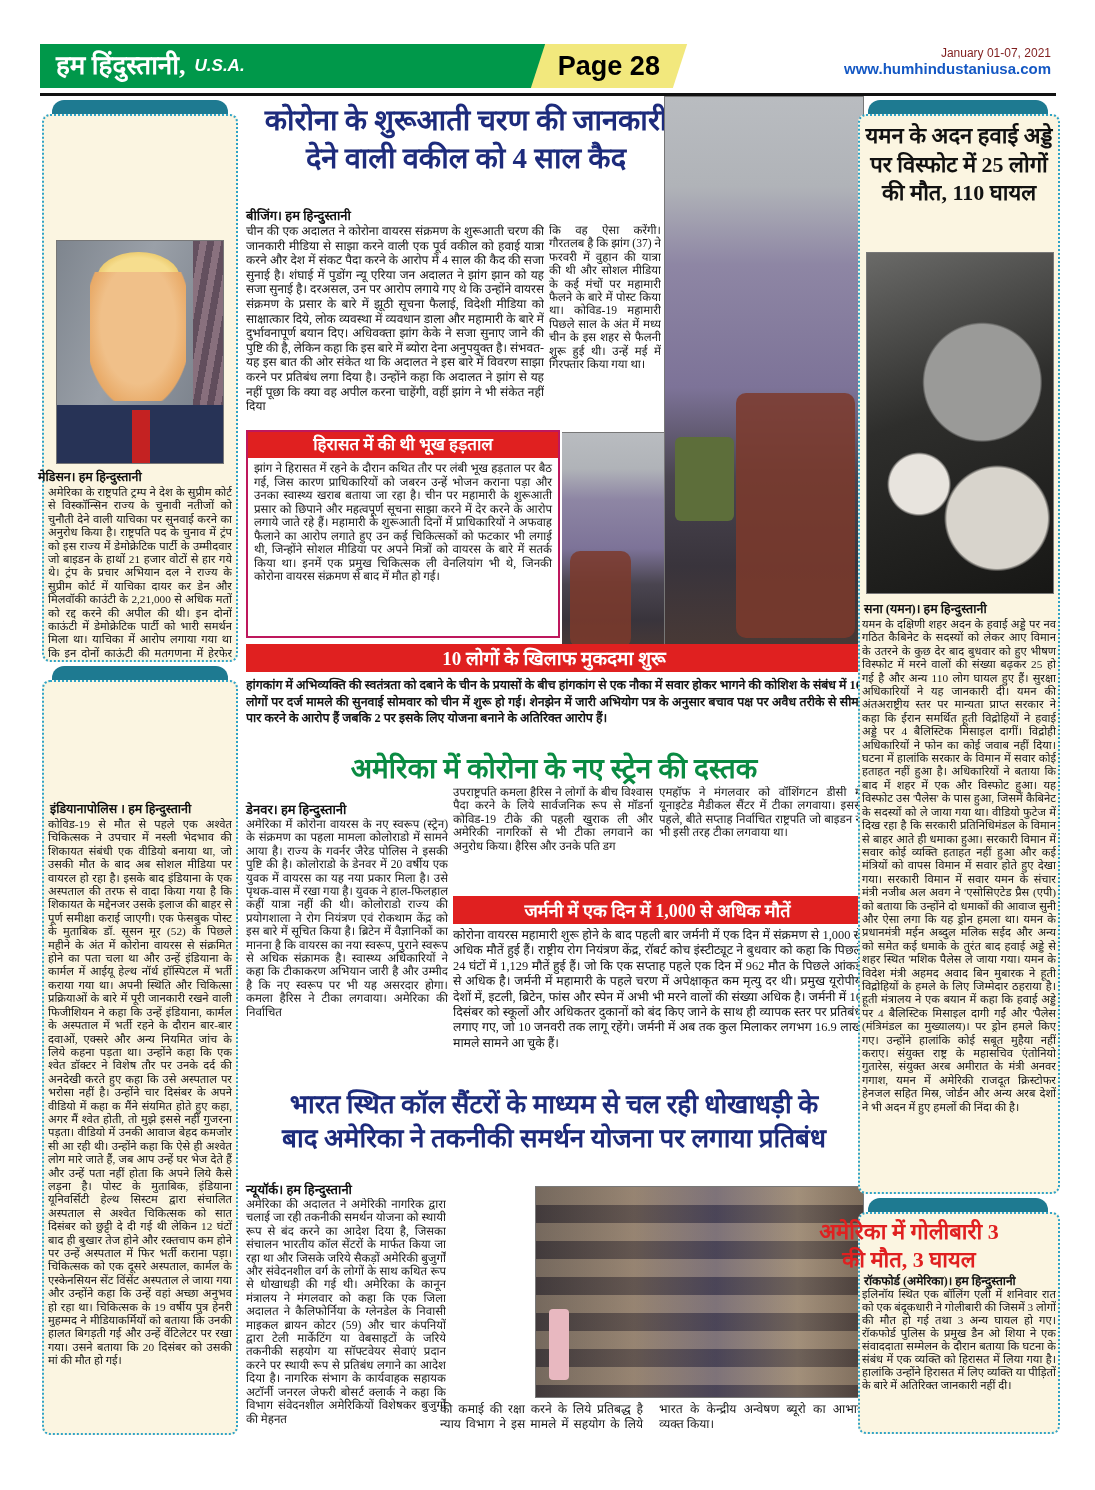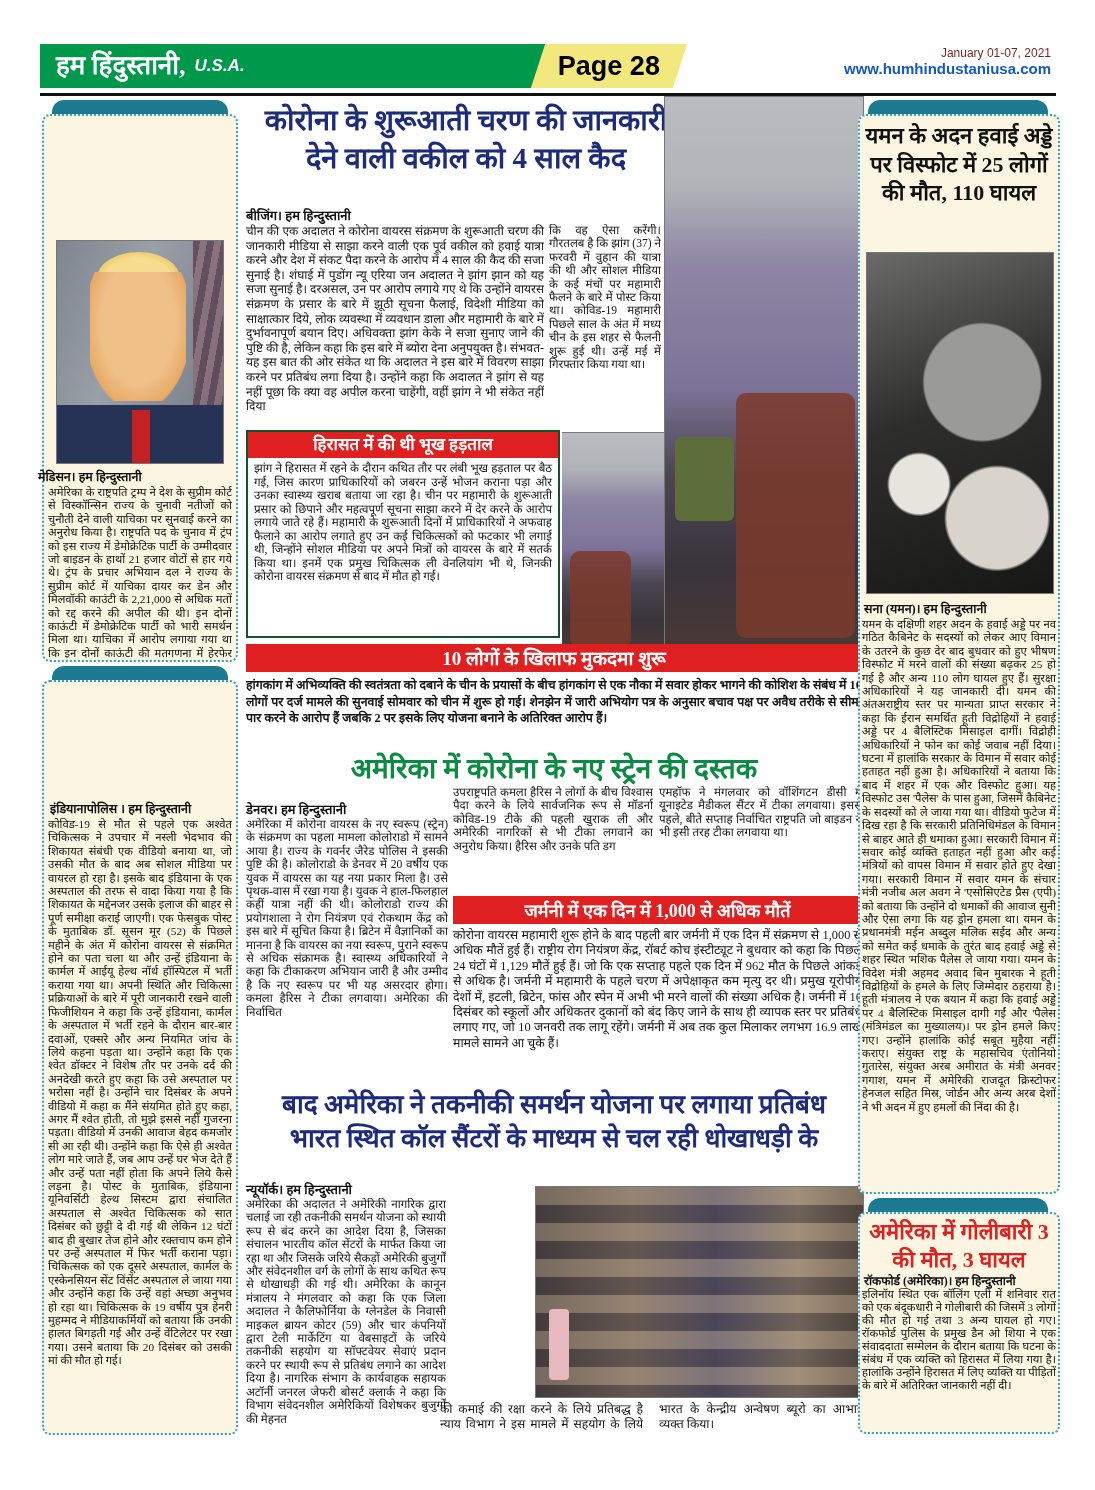--- a/index.html
+++ b/index.html
@@ -53,21 +53,21 @@
   .zhang-bag{position:absolute;left:5%;bottom:24%;width:30%;height:15%;background:#5d6e3a;border-radius:6px;}
   .photo-smoke{background:
         radial-gradient(circle at 28% 68%,#e8e4de 0 11%,transparent 12%),
         radial-gradient(circle at 62% 38%,#9a9a98 0 24%,transparent 25%),
         radial-gradient(circle at 70% 78%,#d8d4cc 0 17%,transparent 18%),
         linear-gradient(160deg,#6a6a68 0%,#2e2e2c 45%,#171715 100%);}
   .photo-office{background:
         repeating-linear-gradient(180deg,rgba(225,205,175,.28) 0 18px,rgba(40,40,55,.28) 18px 36px),
         linear-gradient(90deg,#4c423e 0%,#7a685a 30%,#585064 55%,#8a7866 80%,#5a4a3e 100%);}
   .office-item{position:absolute;left:4%;bottom:8%;width:6%;height:34%;background:#e8b8c0;border-radius:4px;}
-  .hunger-box{position:absolute;border:2px solid #14532d;background:#fff;box-sizing:border-box;overflow:hidden;}
+  .hunger-box{position:absolute;border:2px solid #be185d;background:#fff;box-sizing:border-box;overflow:hidden;}
   .hunger-title{background:#e02020;color:#fff;font-weight:bold;text-align:center;
         font-size:17px;height:26px;line-height:26px;}
   .hunger-body{padding:4px 6px;font-size:11.6px;line-height:13.5px;text-align:justify;color:#161616;}
   .caption-2col{position:absolute;column-count:2;column-gap:16px;font-size:12.2px;line-height:15.4px;
         text-align:justify;color:#161616;overflow:hidden;}
   .bold600{font-weight:600;}
 </style>
 </head>
 <body>
 
@@ -128,36 +128,36 @@
 
   <div class="hl hl-green" style="left:246px;top:748px;width:616px;font-size:28px;">अमेरिका में कोरोना के नए स्ट्रेन की दस्तक</div>
   <div class="byline" style="left:246px;top:800px;font-size:13px;">डेनवर। हम हिन्दुस्तानी</div>
   <div class="body-txt md" style="left:246px;top:818px;width:202px;height:264px;">अमेरिका में कोरोना वायरस के नए स्वरूप (स्ट्रेन) के संक्रमण का पहला मामला कोलोराडो में सामने आया है। राज्य के गवर्नर जैरेड पोलिस ने इसकी पुष्टि की है। कोलोराडो के डेनवर में 20 वर्षीय एक युवक में वायरस का यह नया प्रकार मिला है। उसे पृथक-वास में रखा गया है। युवक ने हाल-फिलहाल कहीं यात्रा नहीं की थी। कोलोराडो राज्य की प्रयोगशाला ने रोग नियंत्रण एवं रोकथाम केंद्र को इस बारे में सूचित किया है। ब्रिटेन में वैज्ञानिकों का मानना है कि वायरस का नया स्वरूप, पुराने स्वरूप से अधिक संक्रामक है। स्वास्थ्य अधिकारियों ने कहा कि टीकाकरण अभियान जारी है और उम्मीद है कि नए स्वरूप पर भी यह असरदार होगा। कमला हैरिस ने टीका लगवाया। अमेरिका की निर्वाचित</div>
   <div class="body-txt md" style="left:453px;top:786px;width:200px;height:106px;">उपराष्ट्रपति कमला हैरिस ने लोगों के बीच विश्वास पैदा करने के लिये सार्वजनिक रूप से मॉडर्ना कोविड-19 टीके की पहली खुराक ली और अमेरिकी नागरिकों से भी टीका लगवाने का अनुरोध किया। हैरिस और उनके पति डग</div>
   <div class="body-txt md" style="left:659px;top:786px;width:203px;height:106px;">एमहॉफ ने मंगलवार को वॉशिंगटन डीसी में यूनाइटेड मैडीकल सैंटर में टीका लगवाया। इससे पहले, बीते सप्ताह निर्वाचित राष्ट्रपति जो बाइडन ने भी इसी तरह टीका लगवाया था।</div>
   <div class="banner-red" style="left:453px;top:896px;width:409px;height:28px;font-size:18px;">जर्मनी में एक दिन में 1,000 से अधिक मौतें</div>
   <div class="body-txt" style="left:453px;top:928px;width:409px;height:154px;font-size:12.4px;line-height:15.4px;">कोरोना वायरस महामारी शुरू होने के बाद पहली बार जर्मनी में एक दिन में संक्रमण से 1,000 से अधिक मौतें हुई हैं। राष्ट्रीय रोग नियंत्रण केंद्र, रॉबर्ट कोच इंस्टीट्यूट ने बुधवार को कहा कि पिछले 24 घंटों में 1,129 मौतें हुई हैं। जो कि एक सप्ताह पहले एक दिन में 962 मौत के पिछले आंकड़े से अधिक है। जर्मनी में महामारी के पहले चरण में अपेक्षाकृत कम मृत्यु दर थी। प्रमुख यूरोपीय देशों में, इटली, ब्रिटेन, फांस और स्पेन में अभी भी मरने वालों की संख्या अधिक है। जर्मनी में 16 दिसंबर को स्कूलों और अधिकतर दुकानों को बंद किए जाने के साथ ही व्यापक स्तर पर प्रतिबंध लगाए गए, जो 10 जनवरी तक लागू रहेंगे। जर्मनी में अब तक कुल मिलाकर लगभग 16.9 लाख मामले सामने आ चुके हैं।</div>
 
   <div class="hl hl-navy" style="left:246px;top:1088px;width:616px;font-size:26px;line-height:1.3;">
+    <div>भारत स्थित कॉल सैंटरों के माध्यम से चल रही धोखाधड़ी के</div>
     <div>बाद अमेरिका ने तकनीकी समर्थन योजना पर लगाया प्रतिबंध</div>
-    <div>भारत स्थित कॉल सैंटरों के माध्यम से चल रही धोखाधड़ी के</div>
   </div>
   <div class="byline" style="left:246px;top:1180px;font-size:13px;">न्यूयॉर्क। हम हिन्दुस्तानी</div>
   <div class="body-txt md" style="left:246px;top:1198px;width:200px;height:270px;">अमेरिका की अदालत ने अमेरिकी नागरिक द्वारा चलाई जा रही तकनीकी समर्थन योजना को स्थायी रूप से बंद करने का आदेश दिया है, जिसका संचालन भारतीय कॉल सेंटरों के मार्फत किया जा रहा था और जिसके जरिये सैकड़ों अमेरिकी बुजुर्गों और संवेदनशील वर्ग के लोगों के साथ कथित रूप से धोखाधड़ी की गई थी। अमेरिका के कानून मंत्रालय ने मंगलवार को कहा कि एक जिला अदालत ने कैलिफोर्निया के ग्लेनडेल के निवासी माइकल ब्रायन कोटर (59) और चार कंपनियों द्वारा टेली मार्केटिंग या वेबसाइटों के जरिये तकनीकी सहयोग या सॉफ्टवेयर सेवाएं प्रदान करने पर स्थायी रूप से प्रतिबंध लगाने का आदेश दिया है। नागरिक संभाग के कार्यवाहक सहायक अटॉर्नी जनरल जेफरी बोसर्ट क्लार्क ने कहा कि विभाग संवेदनशील अमेरिकियों विशेषकर बुजुर्गों की मेहनत</div>
   <div class="photo photo-office" style="left:535px;top:1186px;width:327px;height:210px;">
     <div class="office-item"></div>
   </div>
   <div class="caption-2col" style="left:440px;top:1402px;width:422px;height:50px;">की कमाई की रक्षा करने के लिये प्रतिबद्ध है न्याय विभाग ने इस मामले में सहयोग के लिये भारत के केन्द्रीय अन्वेषण ब्यूरो का आभार व्यक्त किया।</div>
 
   <div class="tab-teal" style="left:868px;top:100px;width:180px;height:26px;"></div>
   <div class="cream-box" style="left:858px;top:114px;width:202px;height:1080px;"></div>
   <div class="hl hl-black" style="left:862px;top:122px;width:194px;font-size:22px;line-height:1.3;">यमन के अदन हवाई अड्डे पर विस्फोट में 25 लोगों की मौत, 110 घायल</div>
   <div class="photo photo-smoke" style="left:866px;top:252px;width:186px;height:340px;"></div>
   <div class="byline" style="left:864px;top:600px;">सना (यमन)। हम हिन्दुस्तानी</div>
   <div class="body-txt sm" style="left:862px;top:618px;width:194px;height:570px;">यमन के दक्षिणी शहर अदन के हवाई अड्डे पर नव गठित कैबिनेट के सदस्यों को लेकर आए विमान के उतरने के कुछ देर बाद बुधवार को हुए भीषण विस्फोट में मरने वालों की संख्या बढ़कर 25 हो गई है और अन्य 110 लोग घायल हुए हैं। सुरक्षा अधिकारियों ने यह जानकारी दी। यमन की अंतअराष्ट्रीय स्तर पर मान्यता प्राप्त सरकार ने कहा कि ईरान समर्थित हूती विद्रोहियों ने हवाई अड्डे पर 4 बैलिस्टिक मिसाइल दागीं। विद्रोही अधिकारियों ने फोन का कोई जवाब नहीं दिया। घटना में हालांकि सरकार के विमान में सवार कोई हताहत नहीं हुआ है। अधिकारियों ने बताया कि बाद में शहर में एक और विस्फोट हुआ। यह विस्फोट उस 'पैलेस' के पास हुआ, जिसमें कैबिनेट के सदस्यों को ले जाया गया था। वीडियो फुटेज में दिख रहा है कि सरकारी प्रतिनिधिमंडल के विमान से बाहर आते ही धमाका हुआ। सरकारी विमान में सवार कोई व्यक्ति हताहत नहीं हुआ और कई मंत्रियों को वापस विमान में सवार होते हुए देखा गया। सरकारी विमान में सवार यमन के संचार मंत्री नजीब अल अवग ने 'एसोसिएटेड प्रैस (एपी) को बताया कि उन्होंने दो धमाकों की आवाज सुनी और ऐसा लगा कि यह ड्रोन हमला था। यमन के प्रधानमंत्री मईन अब्दुल मलिक सईद और अन्य को समेत कई धमाके के तुरंत बाद हवाई अड्डे से शहर स्थित 'मशिक पैलेस ले जाया गया। यमन के विदेश मंत्री अहमद अवाद बिन मुबारक ने हूती विद्रोहियों के हमले के लिए जिम्मेदार ठहराया है। हूती मंत्रालय ने एक बयान में कहा कि हवाई अड्डे पर 4 बैलिस्टिक मिसाइल दागी गईं और 'पैलेस (मंत्रिमंडल का मुख्यालय)। पर ड्रोन हमले किए गए। उन्होंने हालांकि कोई सबूत मुहैया नहीं कराए। संयुक्त राष्ट्र के महासचिव एंतोनियो गुतारेस, संयुक्त अरब अमीरात के मंत्री अनवर गगाश, यमन में अमेरिकी राजदूत क्रिस्टोफर हेनजल सहित मिस्र, जोर्डन और अन्य अरब देशों ने भी अदन में हुए हमलों की निंदा की है।</div>
 
   <div class="tab-teal" style="left:868px;top:1198px;width:180px;height:24px;"></div>
   <div class="cream-box" style="left:858px;top:1212px;width:202px;height:222px;"></div>
-  <div class="hl hl-red" style="left:862px;top:1218px;width:194px;font-size:22px;line-height:1.25;text-align:center;">अमेरिका में गोलीबारी 3 की मौत, 3 घायल</div>
+  <div class="hl hl-red" style="left:812px;top:1218px;width:194px;font-size:22px;line-height:1.25;text-align:center;">अमेरिका में गोलीबारी 3 की मौत, 3 घायल</div>
   <div class="byline" style="left:864px;top:1272px;font-size:12px;">रॉकफोर्ड (अमेरिका)। हम हिन्दुस्तानी</div>
   <div class="body-txt sm" style="left:862px;top:1288px;width:194px;height:142px;line-height:13px;">इलिनॉय स्थित एक बॉलिंग एली में शनिवार रात को एक बंदूकधारी ने गोलीबारी की जिसमें 3 लोगों की मौत हो गई तथा 3 अन्य घायल हो गए। रॉकफोर्ड पुलिस के प्रमुख डैन ओ शिया ने एक संवाददाता सम्मेलन के दौरान बताया कि घटना के संबंध में एक व्यक्ति को हिरासत में लिया गया है। हालांकि उन्होंने हिरासत में लिए व्यक्ति या पीड़ितों के बारे में अतिरिक्त जानकारी नहीं दी।</div>
 
 </div>
 
 </body></html>

